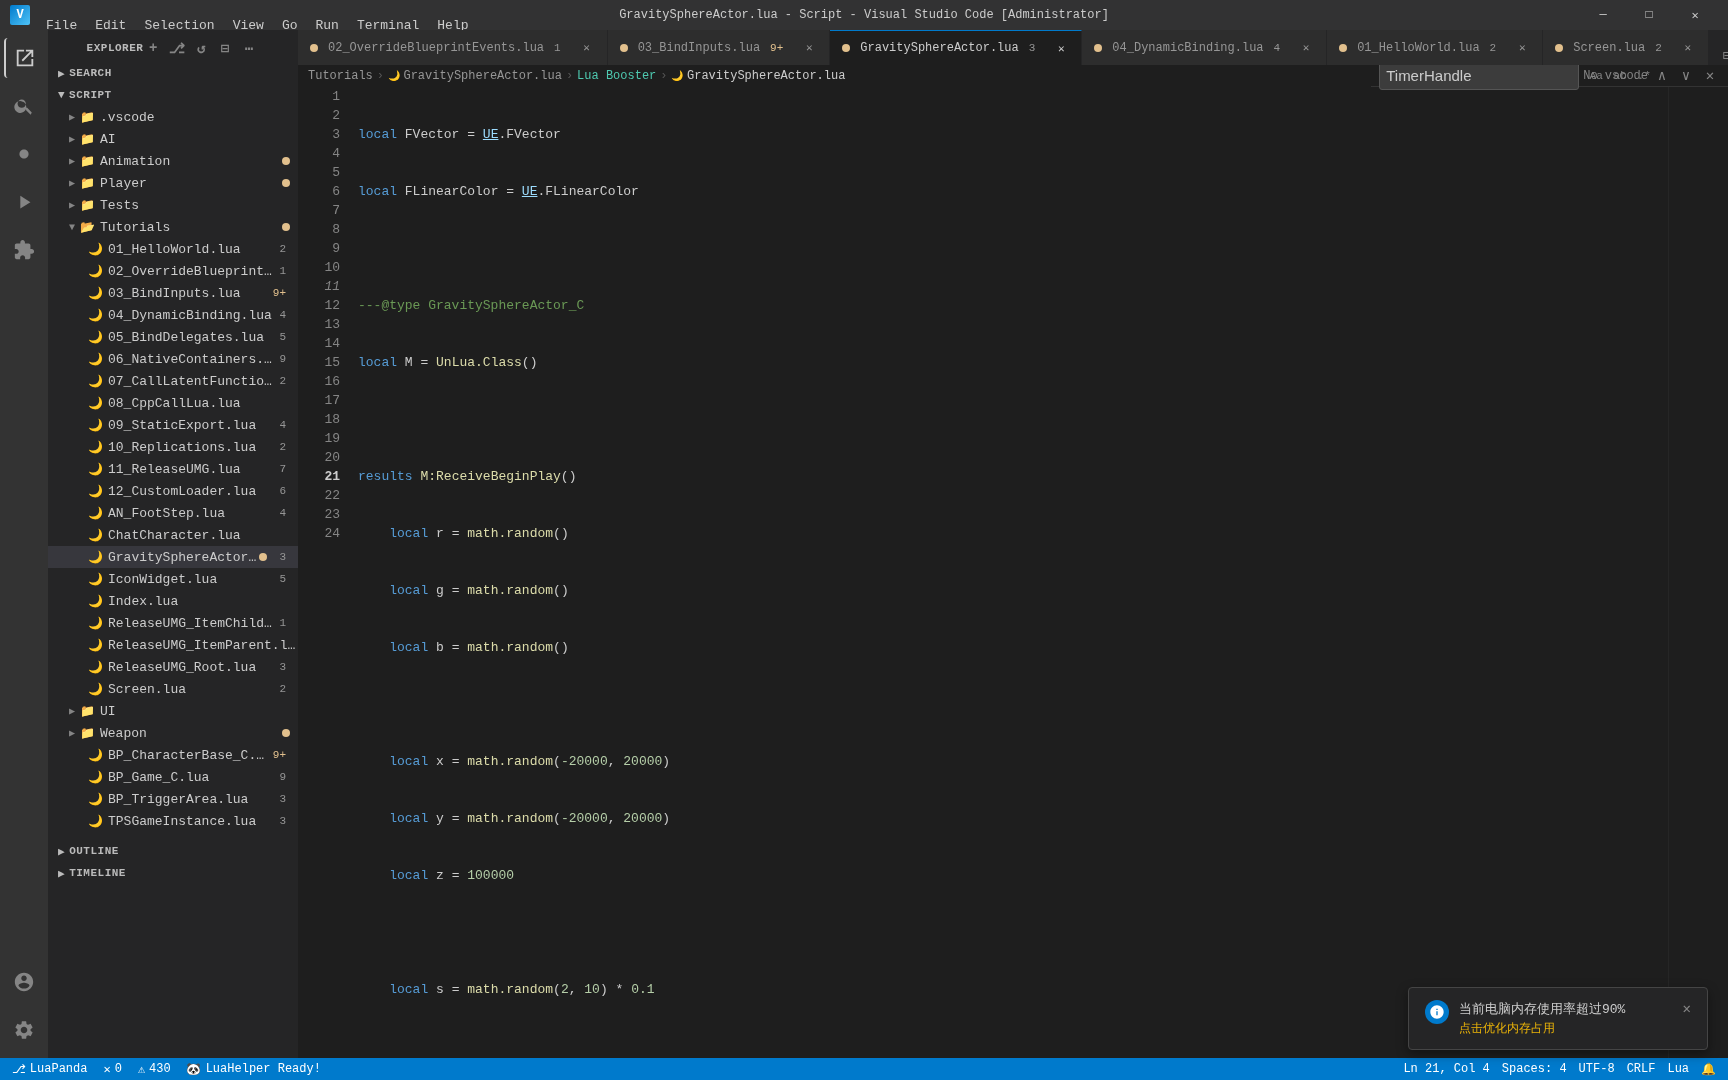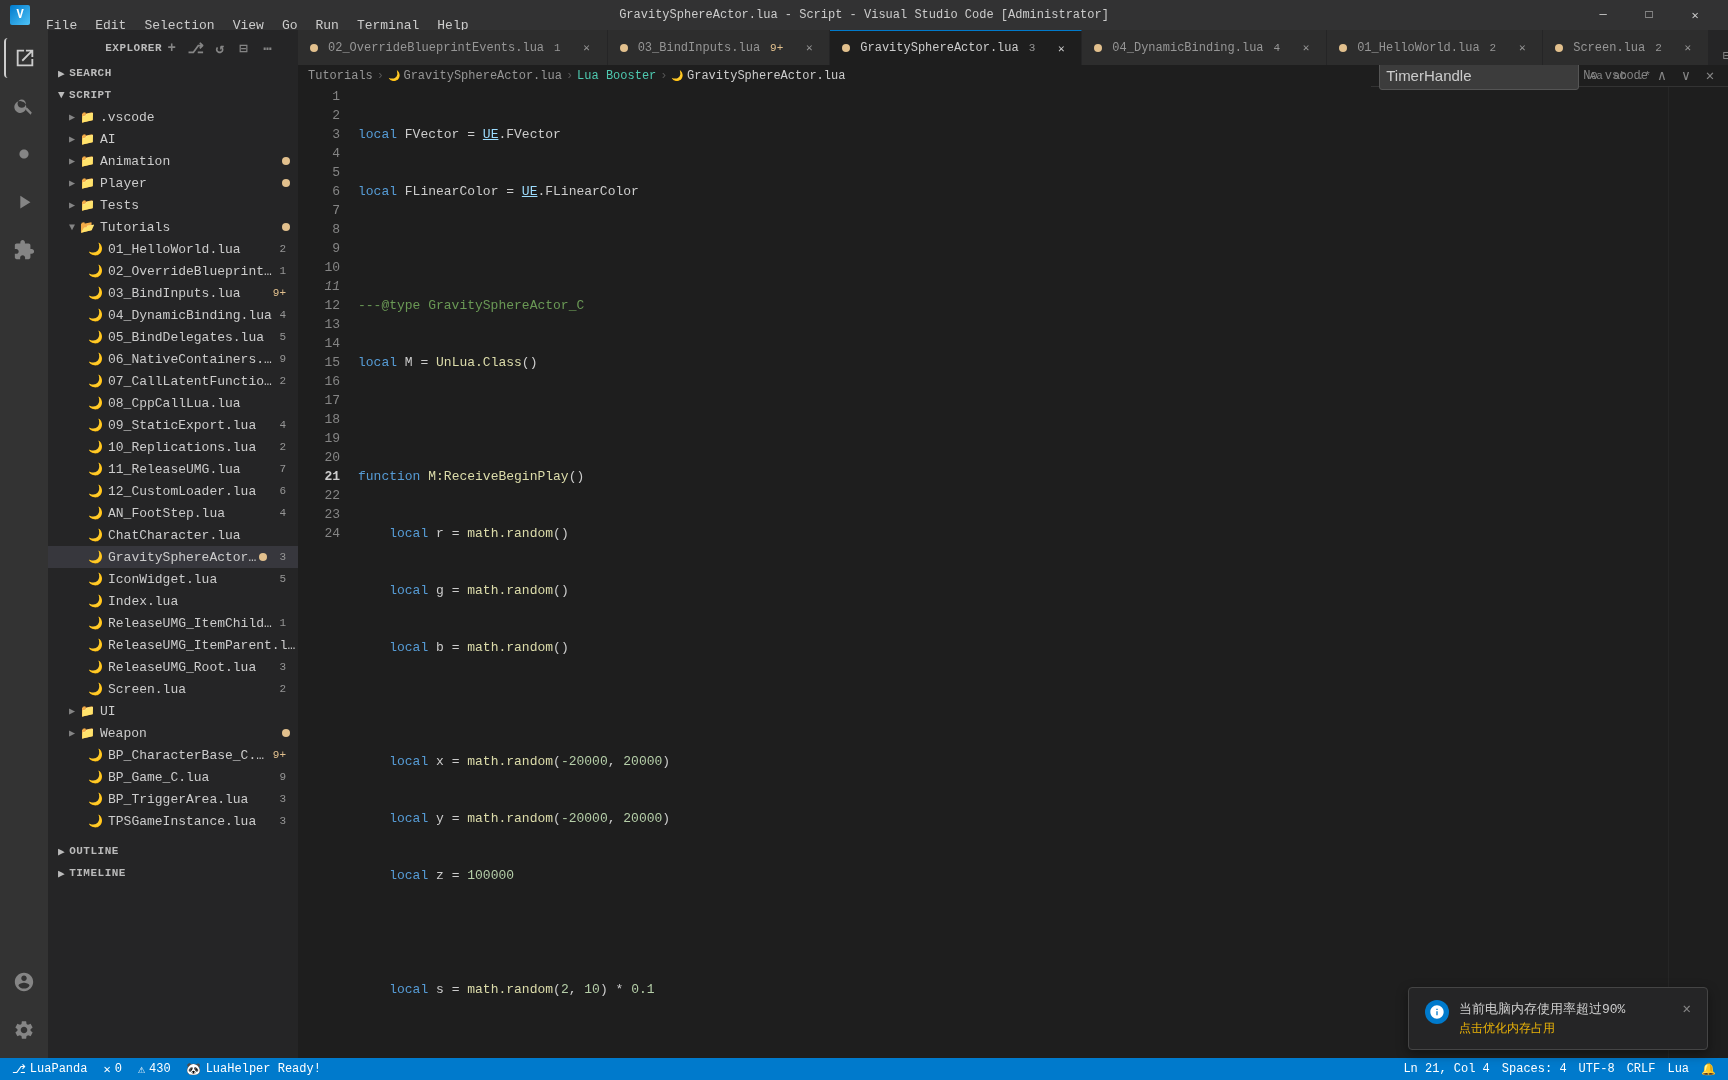--- a/index.html
+++ b/index.html
@@ -131,21 +131,21 @@
       width: 250px;
       background: #252526;
       display: flex;
       flex-direction: column;
       flex-shrink: 0;
       overflow: hidden;
     }
     .sidebar-header {
       display: flex;
       align-items: center;
-      justify-content: flex-end;
+      justify-content: center;
       padding: 8px 20px 4px 20px;
       font-size: 11px;
       font-weight: 700;
       color: #bbbbbb;
       letter-spacing: 0.5px;
       text-transform: uppercase;
       flex-shrink: 0;
     }
     .sidebar-header-icons {
       display: flex;
@@ -791,21 +791,21 @@
         <div style="height:19px;">23</div>
         <div style="height:19px;">24</div>
       </div>
       <div class="code-content">
         <div class="code-line"><span class="kw">local</span><span class="punct"> FVector = </span><span class="var">UE</span><span class="punct">.FVector</span></div>
         <div class="code-line"><span class="kw">local</span><span class="punct"> FLinearColor = </span><span class="var">UE</span><span class="punct">.FLinearColor</span></div>
         <div class="code-line">&nbsp;</div>
         <div class="code-line"><span class="annotation">---@type GravitySphereActor_C</span></div>
         <div class="code-line"><span class="kw">local</span><span class="punct"> M = </span><span class="fn">UnLua.Class</span><span class="punct">()</span></div>
         <div class="code-line">&nbsp;</div>
-        <div class="code-line"><span class="kw">function</span><span class="punct"> </span><span class="fn">M:ReceiveBeginPlay</span><span class="punct">()</span></div>
+        <div class="code-line"><span class="kw">results</span><span class="punct"> </span><span class="fn">M:ReceiveBeginPlay</span><span class="punct">()</span></div>
         <div class="code-line"><span class="punct">    </span><span class="kw">local</span><span class="punct"> r = </span><span class="fn">math.random</span><span class="punct">()</span></div>
         <div class="code-line"><span class="punct">    </span><span class="kw">local</span><span class="punct"> g = </span><span class="fn">math.random</span><span class="punct">()</span></div>
         <div class="code-line"><span class="punct">    </span><span class="kw">local</span><span class="punct"> b = </span><span class="fn">math.random</span><span class="punct">()</span></div>
         <div class="code-line">&nbsp;</div>
         <div class="code-line"><span class="punct">    </span><span class="kw">local</span><span class="punct"> x = </span><span class="fn">math.random</span><span class="punct">(</span><span class="num">-20000</span><span class="punct">, </span><span class="num">20000</span><span class="punct">)</span></div>
         <div class="code-line"><span class="punct">    </span><span class="kw">local</span><span class="punct"> y = </span><span class="fn">math.random</span><span class="punct">(</span><span class="num">-20000</span><span class="punct">, </span><span class="num">20000</span><span class="punct">)</span></div>
         <div class="code-line"><span class="punct">    </span><span class="kw">local</span><span class="punct"> z = </span><span class="num">100000</span></div>
         <div class="code-line">&nbsp;</div>
         <div class="code-line"><span class="punct">    </span><span class="kw">local</span><span class="punct"> s = </span><span class="fn">math.random</span><span class="punct">(</span><span class="num">2</span><span class="punct">, </span><span class="num">10</span><span class="punct">) * </span><span class="num">0.1</span></div>
         <div class="code-line">&nbsp;</div>

